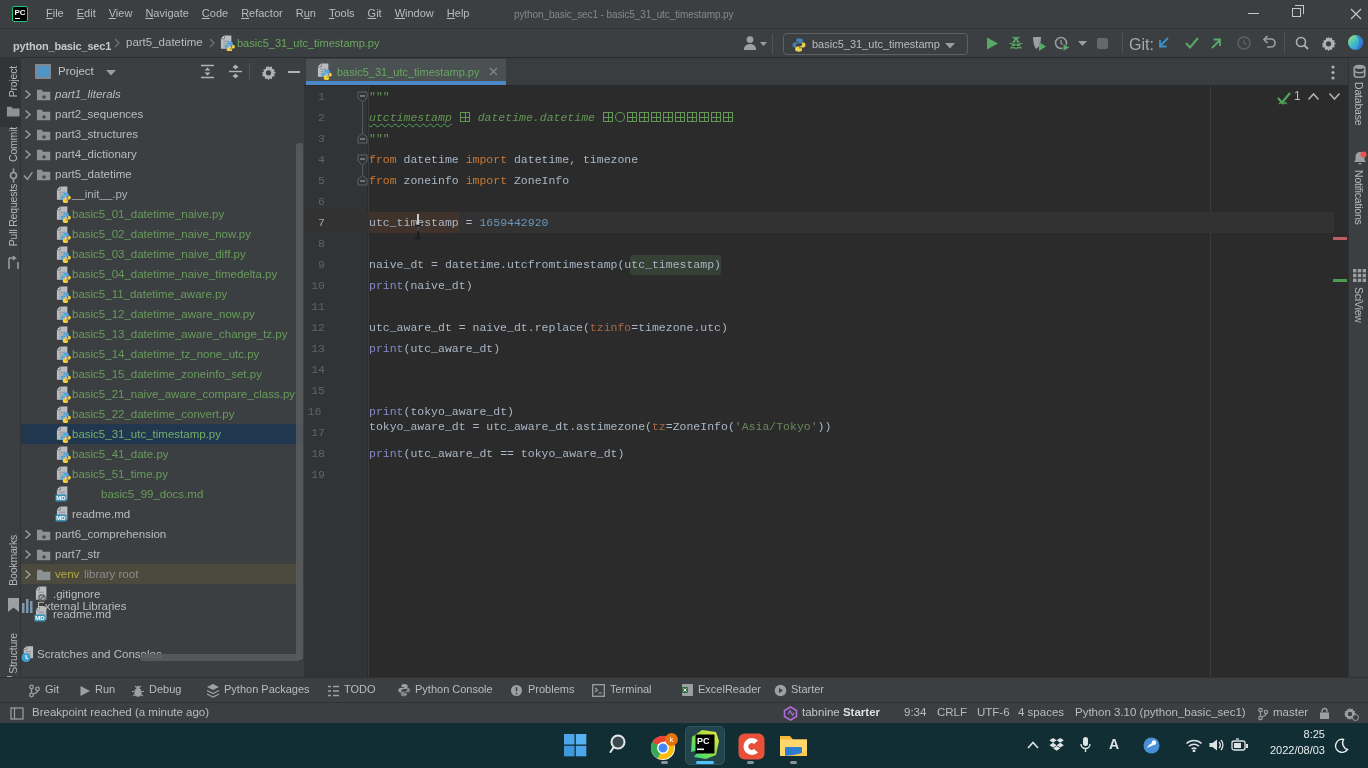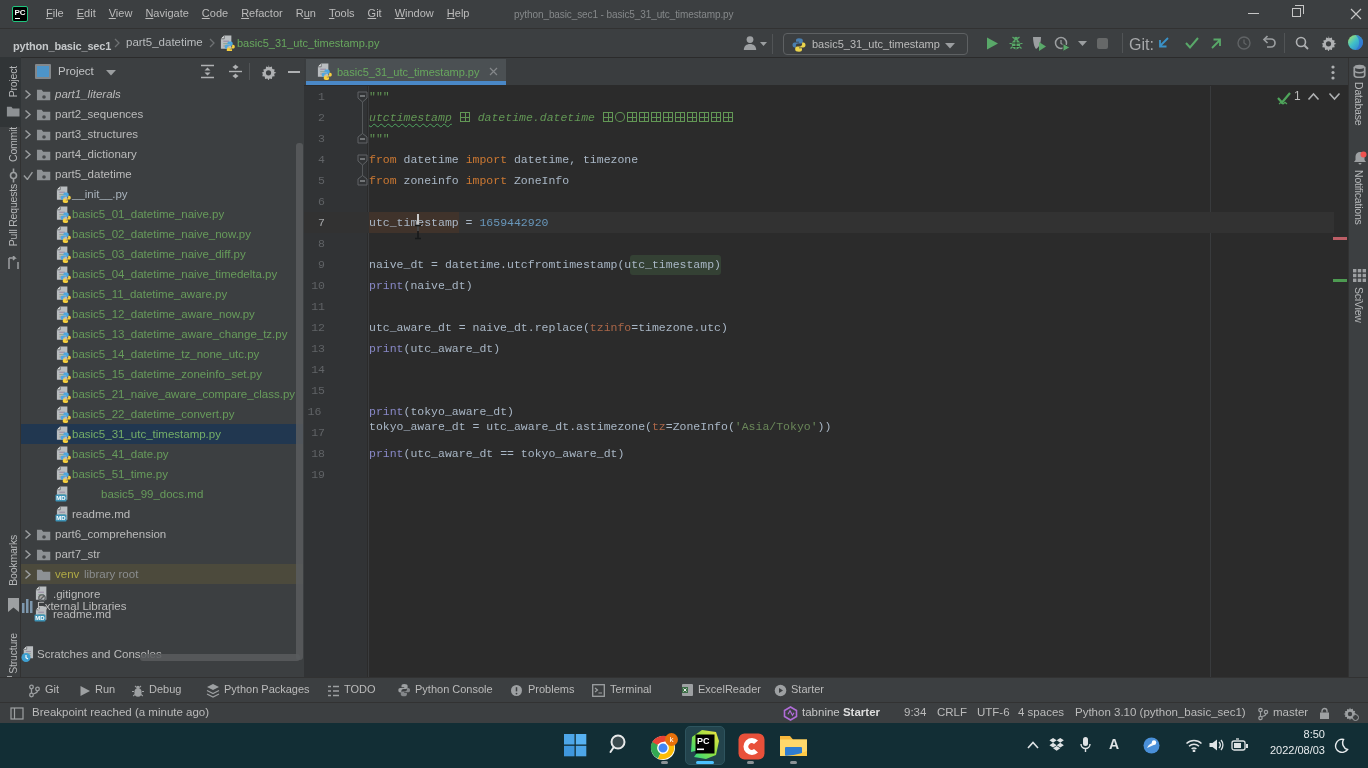--- a/index.html
+++ b/index.html
@@ -724,18 +724,18 @@
     <svg class="abs" style="left:1208px;top:14px;" width="17" height="16">
       <path d="M1.5 6h3L9 2.5v11L4.5 10h-3z" fill="#dfe3e5"></path>
       <path d="M11 5a4.5 4.5 0 0 1 0 6M13 3a7.5 7.5 0 0 1 0 10" stroke="#dfe3e5" stroke-width="1.3" fill="none"></path>
     </svg>
     <svg class="abs" style="left:1231px;top:15px;" width="19" height="13">
       <rect x="1" y="3" width="13" height="9" rx="2" fill="none" stroke="#dfe3e5" stroke-width="1.3"></rect>
       <rect x="3" y="5" width="7" height="5" fill="#dfe3e5"></rect>
       <rect x="15" y="6" width="2" height="4" fill="#dfe3e5"></rect>
       <path d="M5 1l3 0" stroke="#dfe3e5" stroke-width="1.3"></path>
     </svg>
-    <div class="abs" style="left:1255px;top:5px;width:70px;text-align:right;font-size:11px;color:#e8ecee;">8:50</div>
+    <div class="abs" style="left:1255px;top:5px;width:70px;text-align:right;font-size:11px;color:#e8ecee;">8:25</div>
     <div class="abs" style="left:1255px;top:21px;width:70px;text-align:right;font-size:11px;color:#e8ecee;">2022/08/03</div>
     <svg class="abs" style="left:1334px;top:15px;" width="15" height="15">
       <path d="M9.5 1.5a6.5 6.5 0 1 0 4 10A7 7 0 0 1 9.5 1.5z" fill="none" stroke="#e8ecee" stroke-width="1.5"></path>
     </svg>
   </div>
 
 </body></html>

